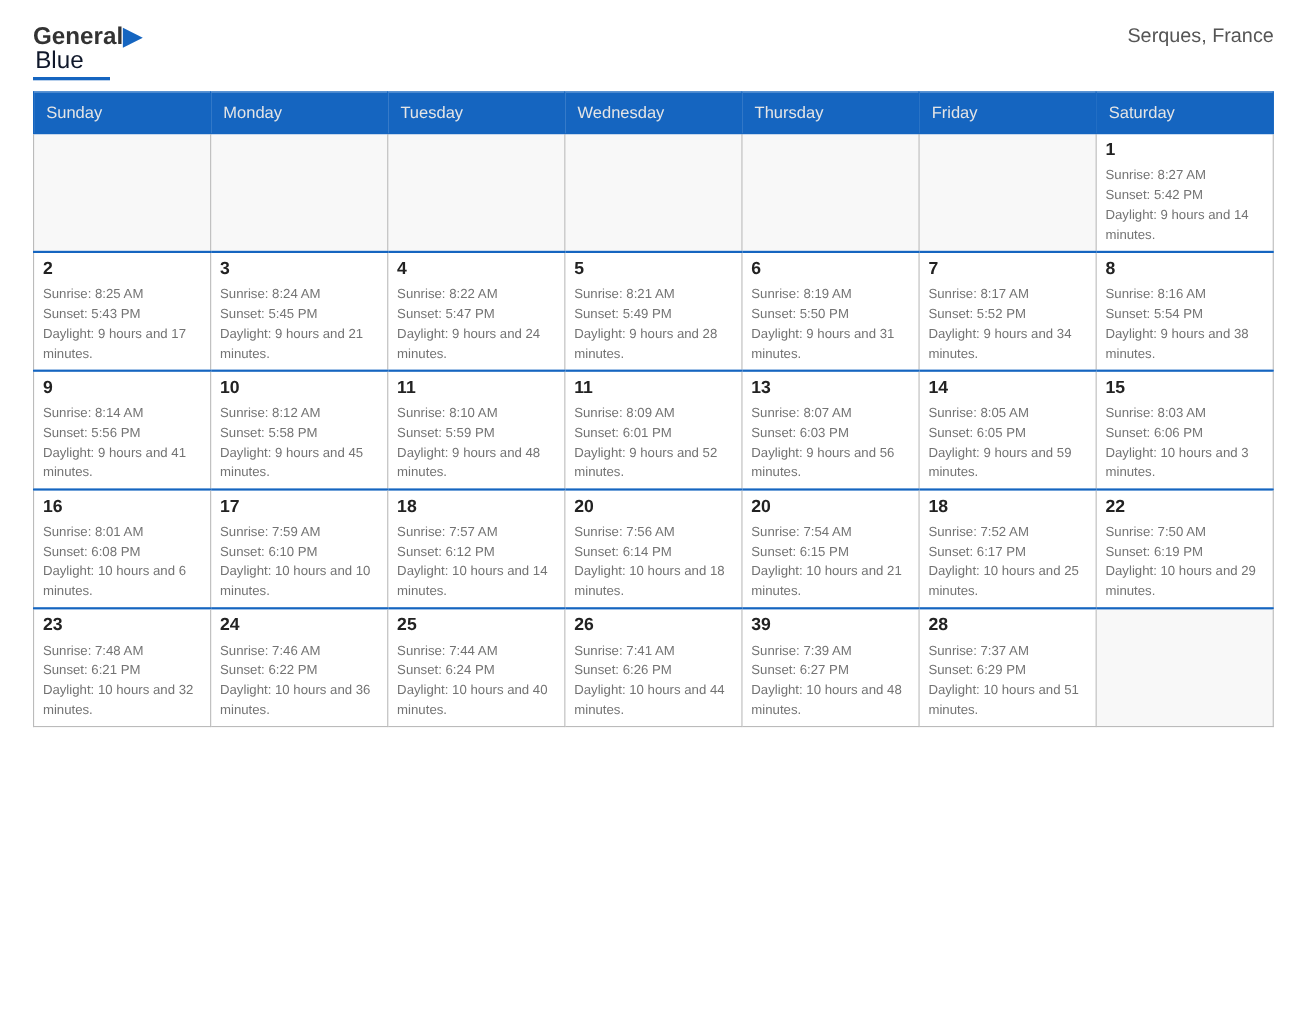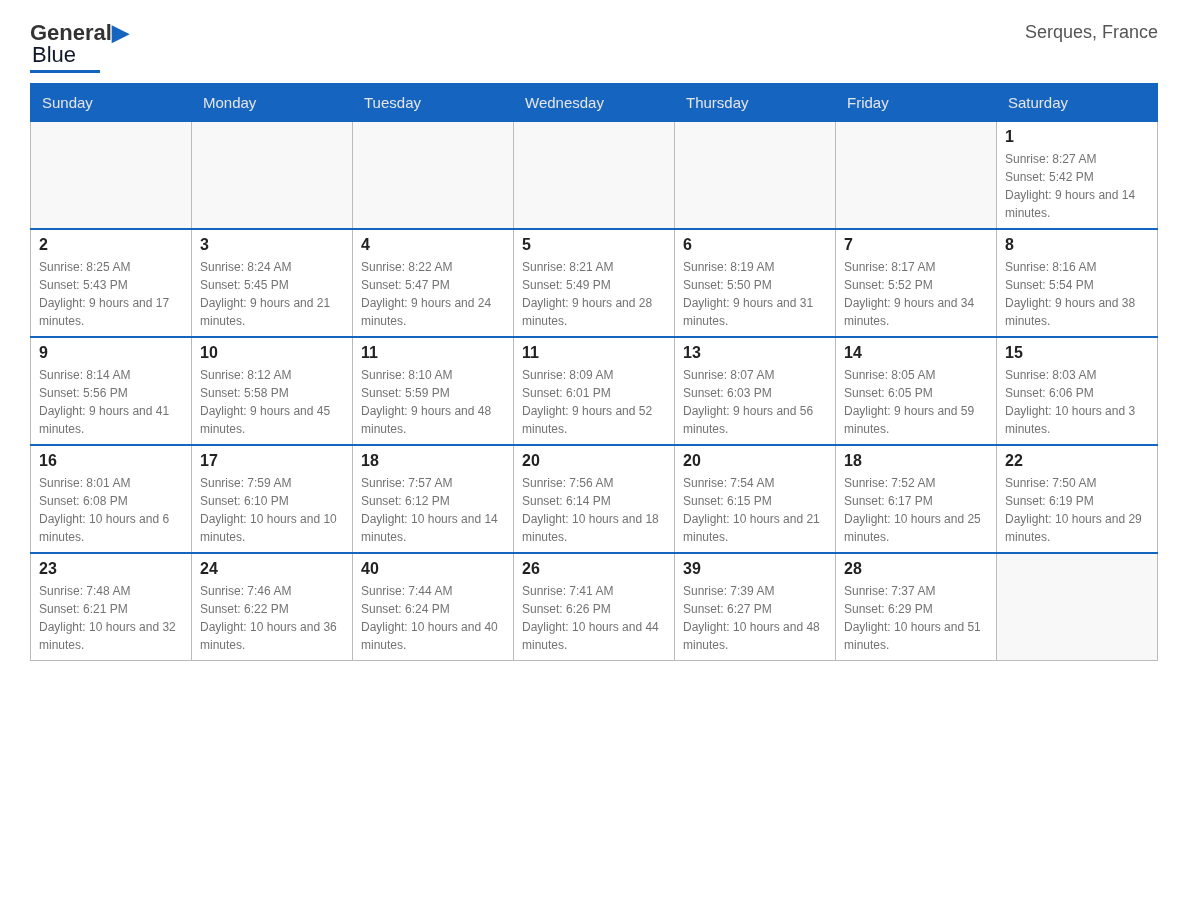--- a/index.html
+++ b/index.html
@@ -227,21 +227,21 @@
       <tr class="row-divider">
         <td>
           <span class="day-number">23</span>
           <div class="day-info">Sunrise: 7:48 AM<br>Sunset: 6:21 PM<br>Daylight: 10 hours and 32 minutes.</div>
         </td>
         <td>
           <span class="day-number">24</span>
           <div class="day-info">Sunrise: 7:46 AM<br>Sunset: 6:22 PM<br>Daylight: 10 hours and 36 minutes.</div>
         </td>
         <td>
-          <span class="day-number">40</span>
+          <span class="day-number">25</span>
           <div class="day-info">Sunrise: 7:44 AM<br>Sunset: 6:24 PM<br>Daylight: 10 hours and 40 minutes.</div>
         </td>
         <td>
           <span class="day-number">26</span>
           <div class="day-info">Sunrise: 7:41 AM<br>Sunset: 6:26 PM<br>Daylight: 10 hours and 44 minutes.</div>
         </td>
         <td>
           <span class="day-number">39</span>
           <div class="day-info">Sunrise: 7:39 AM<br>Sunset: 6:27 PM<br>Daylight: 10 hours and 48 minutes.</div>
         </td>

